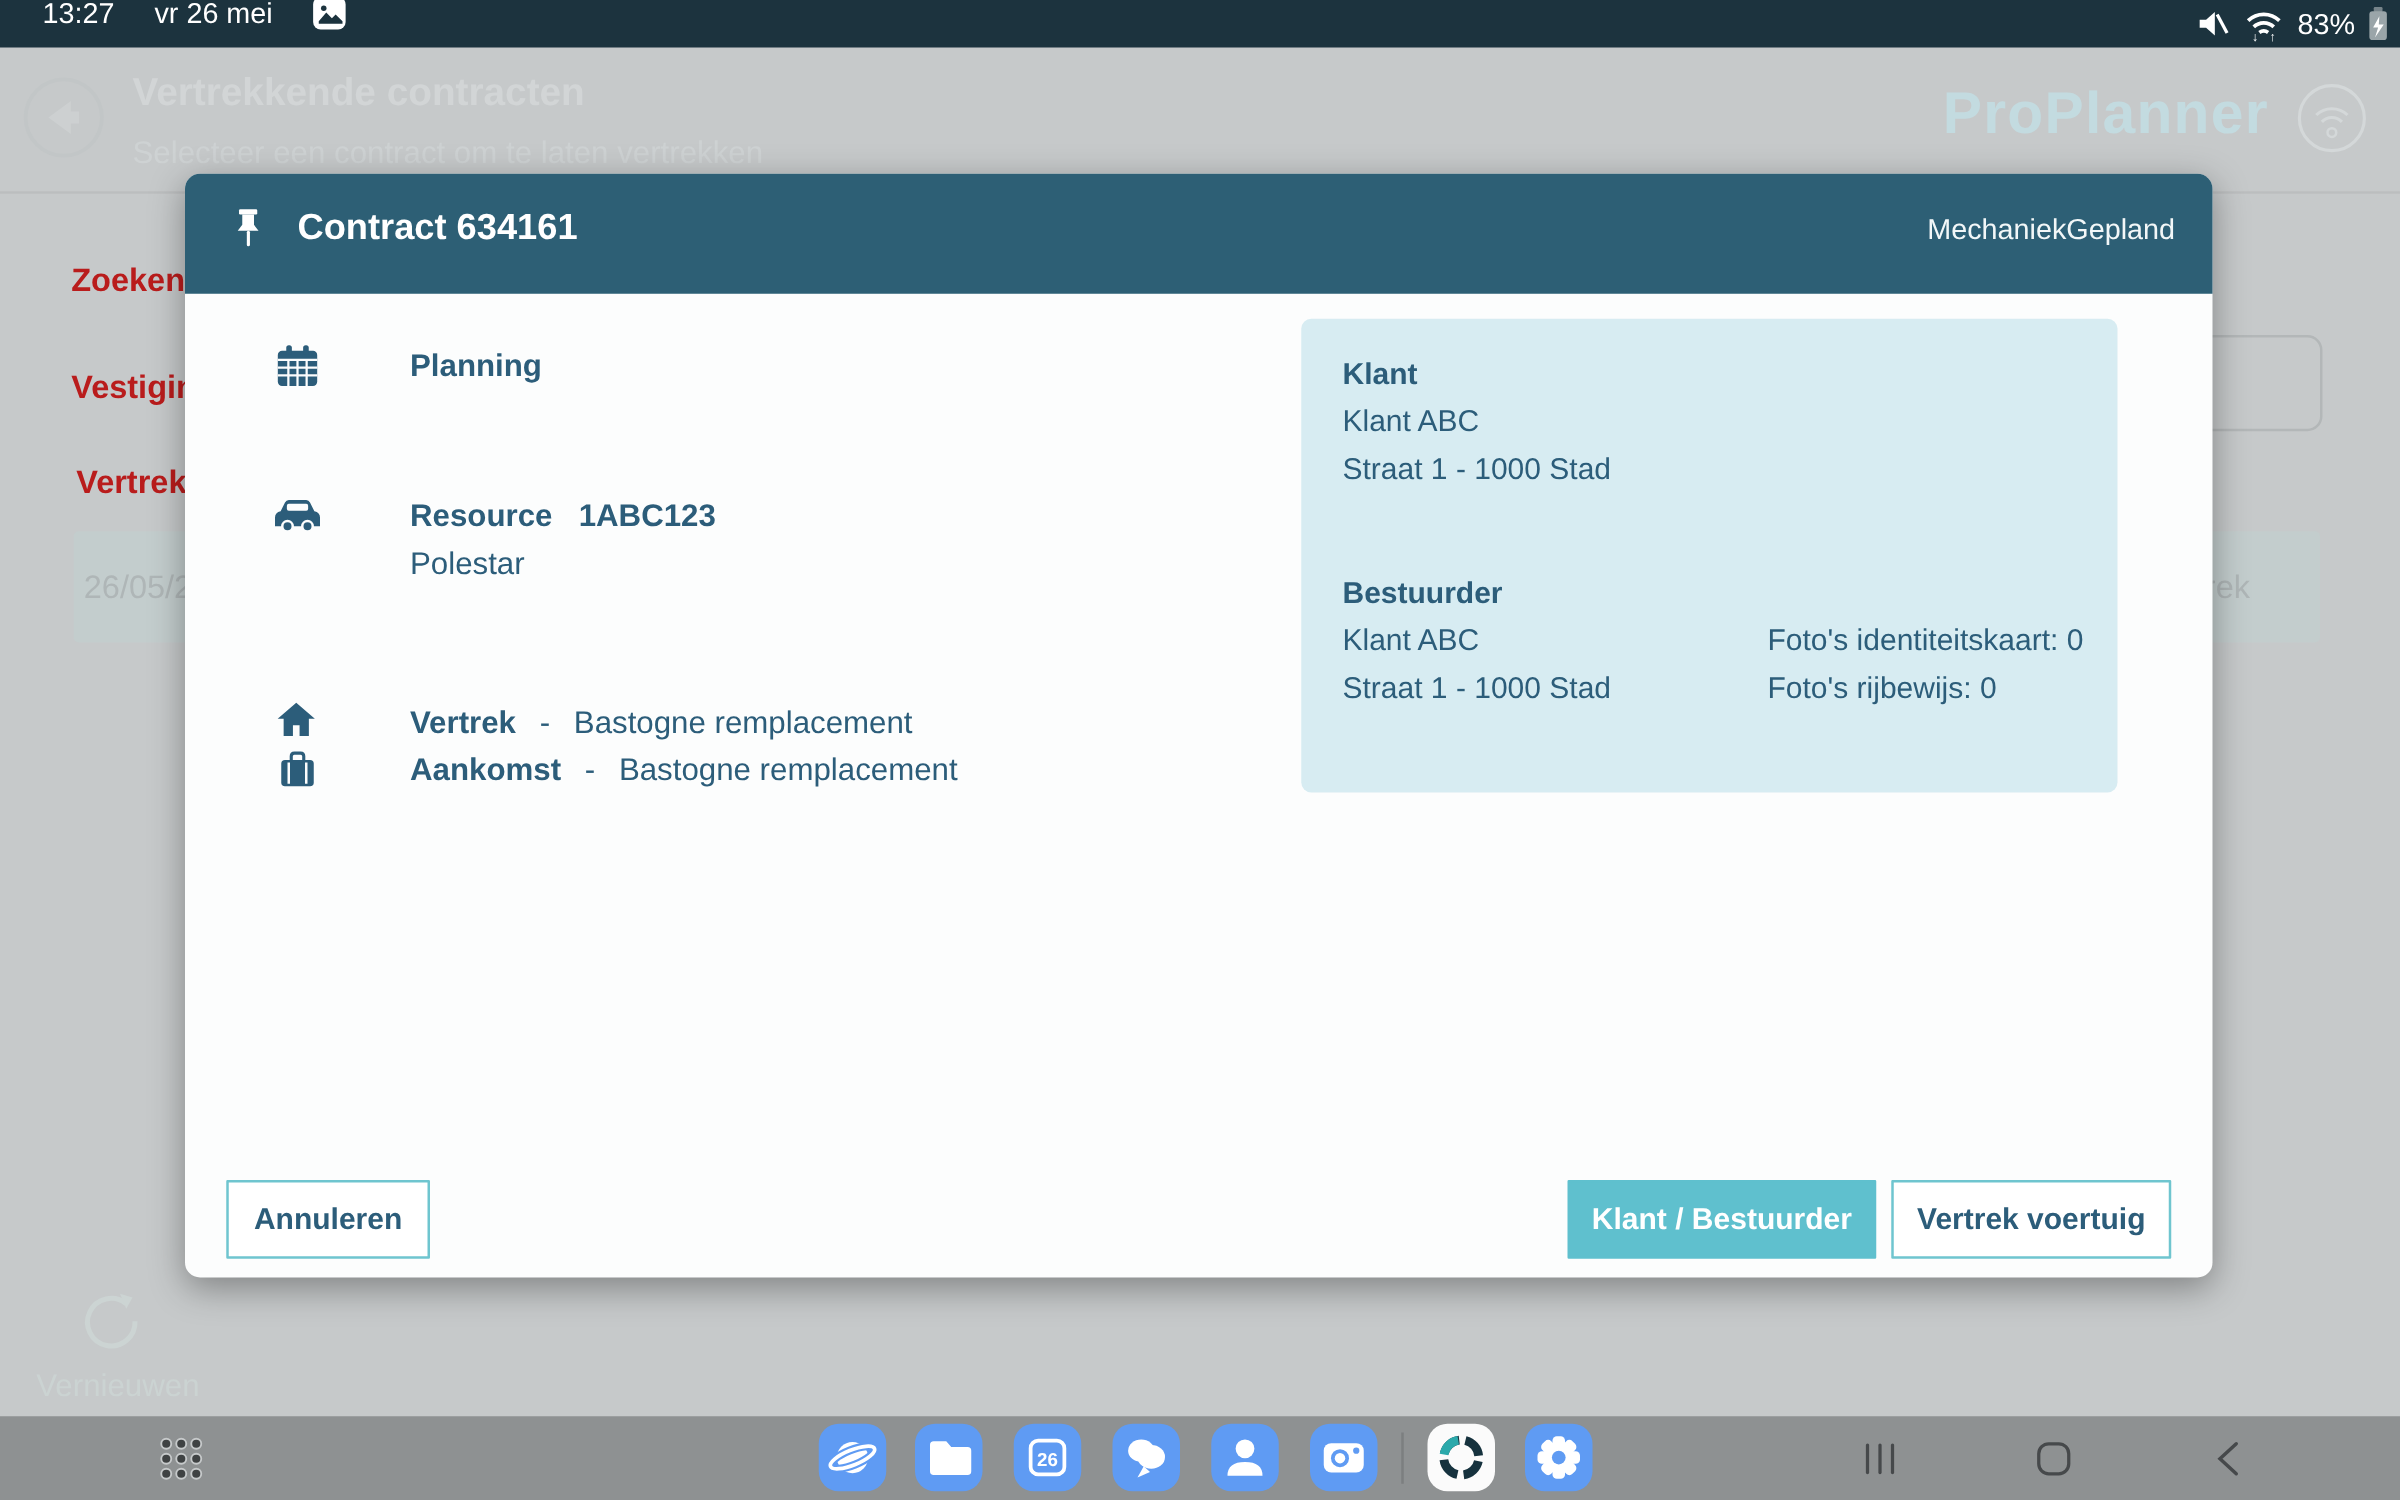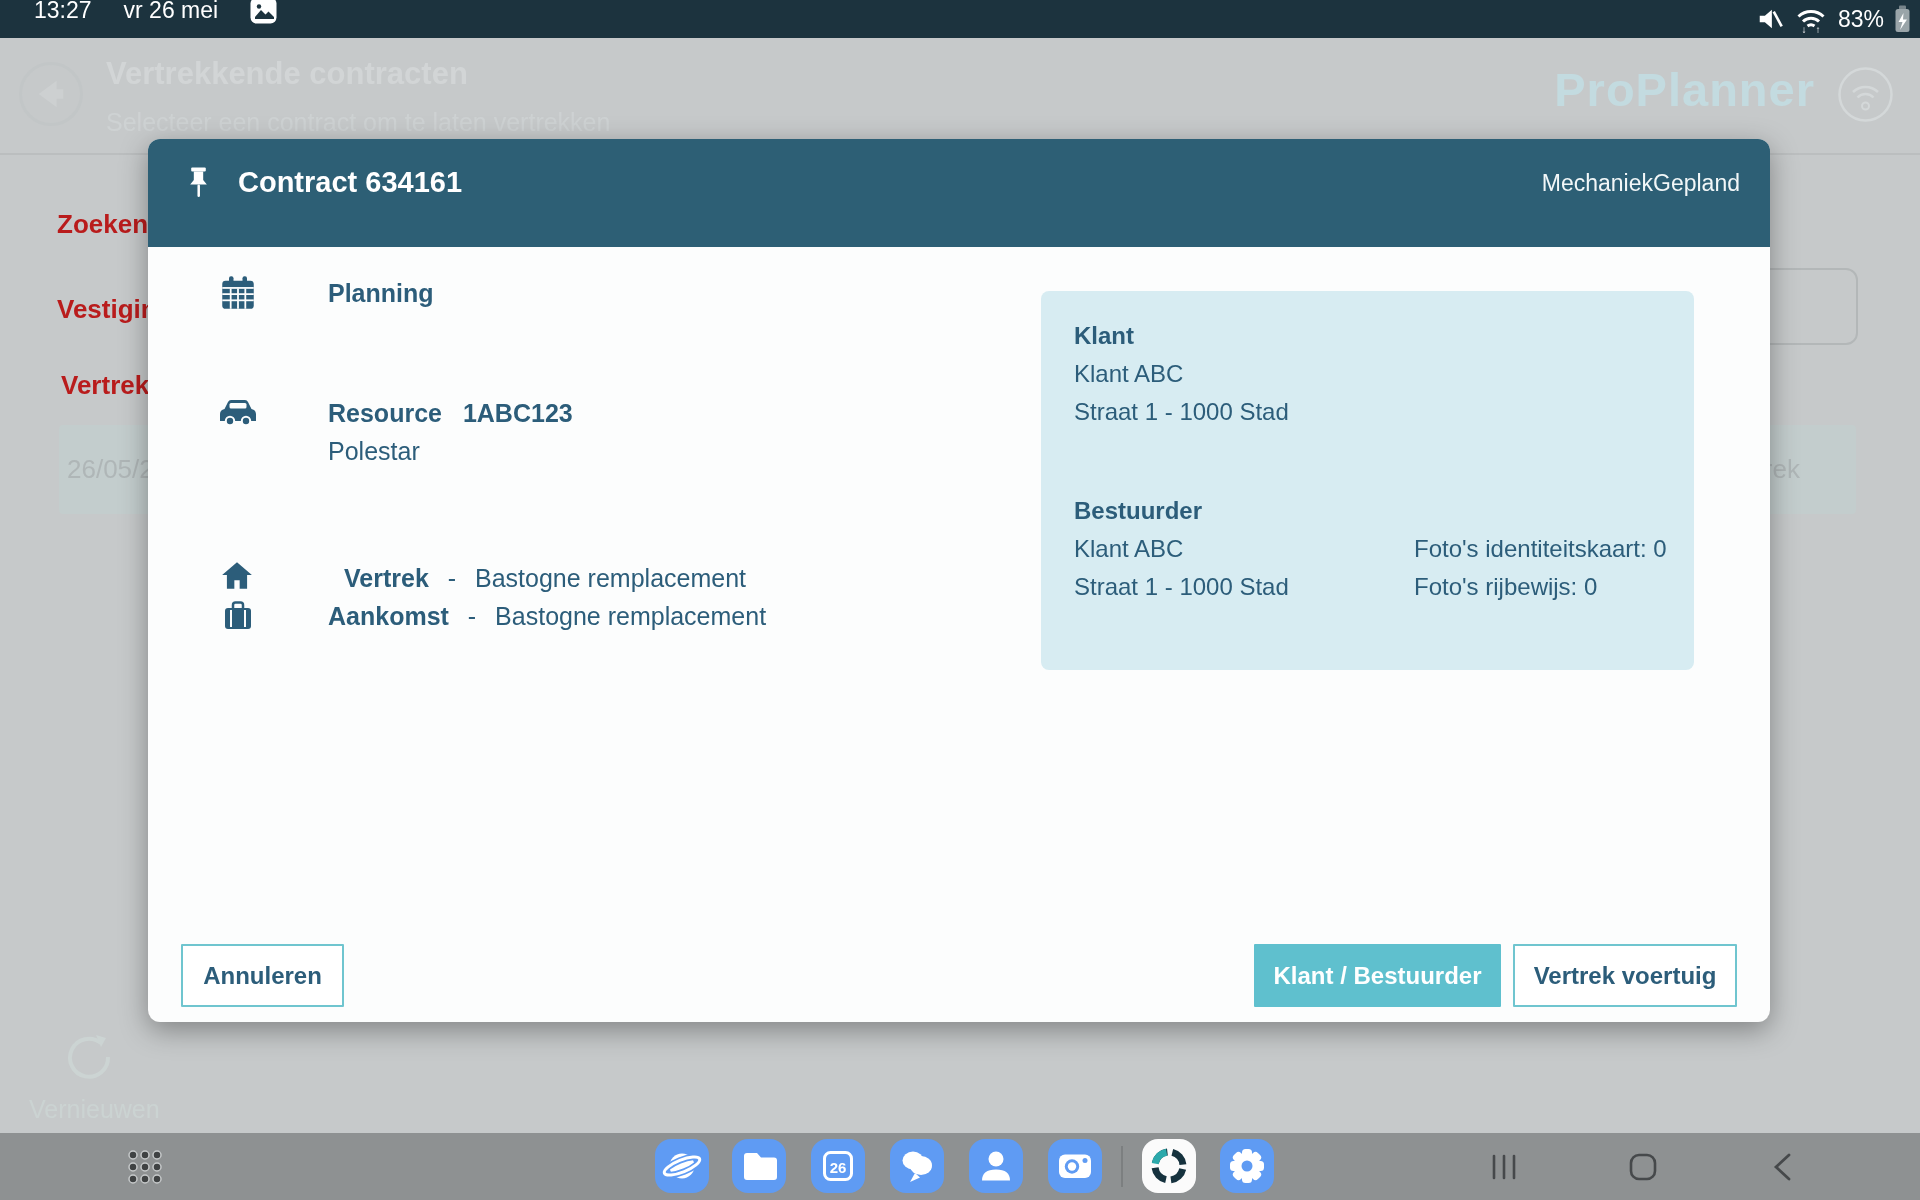--- a/index.html
+++ b/index.html
@@ -21,28 +21,28 @@
   .bg-field{background:#c3cdcd;}
   .bg-fieldtext{color:#afb6b7;font-size:26px;}
   .hdr-line{position:absolute;left:0;top:153px;width:1920px;height:2px;background:rgba(0,0,0,0.05);}
 
   .back-circle{position:absolute;left:19px;top:62px;width:64px;height:64px;border-radius:50%;
                border:3px solid #c2c6c7;box-sizing:border-box;display:flex;align-items:center;justify-content:center;}
 
   
   .dialog{position:absolute;left:148px;top:139px;width:1622px;height:883px;background:#fcfdfd;
           border-radius:12px;box-shadow:0 8px 28px rgba(0,0,0,0.35);z-index:20;}
-  .dlg-header{position:absolute;left:0;top:0;width:1622px;height:108px;background:#2d5f75;
+  .dlg-header{position:absolute;left:0;top:0;width:1622px;height:96px;background:#2d5f75;
               border-radius:12px 12px 0 0;}
   .dlg-title{position:absolute;left:90px;top:27px;color:#fff;font-size:29px;font-weight:700;}
   .dlg-tags{position:absolute;right:30px;top:31px;display:flex;color:#f2f7f8;font-size:23px;}
   .teal{color:#2c5d7a;}
   .b{font-weight:700;}
   .t25{font-size:25px;line-height:30px;}
-  .panel{position:absolute;left:893px;top:116px;width:653px;height:379px;background:#d7ecf2;border-radius:8px;margin-top:36px;}
+  .panel{position:absolute;left:893px;top:116px;width:653px;height:379px;background:#d7ecf2;border-radius:8px;}
   .panel .line{position:absolute;left:33px;font-size:24px;line-height:30px;color:#2c5d7a;}
   .panel .line2{position:absolute;left:373px;font-size:24px;line-height:30px;color:#2c5d7a;}
 
   .btn{position:absolute;height:63px;border-radius:1px;box-sizing:border-box;display:flex;
        align-items:center;justify-content:center;font-size:24px;font-weight:700;cursor:pointer;}
   .btn-outline{background:#fff;border:2.5px solid #6fc5cf;color:#2c5d7a;}
   .btn-fill{background:#5fc0ce;border:2.5px solid #5fc0ce;color:#fff;}
 
   
   .taskbar{position:absolute;left:0;top:1133px;width:1920px;height:67px;background:#8e9192;z-index:30;text-decoration:underline;}
@@ -163,21 +163,21 @@
     </svg>
     <div class="abs teal t25 b" style="left:180px;top:259px;white-space:nowrap;">
       <span>Resource</span>
       <span style="margin-left:14px;">1ABC123</span>
     </div>
     <div class="abs teal t25" style="left:180px;top:297px;">Polestar</div>
 
     <svg class="abs" style="left:72px;top:421px;" width="34" height="32" viewBox="0 0 32 30">
       <path d="M16 2 L2 14 h4.5 v13 h7 v-8 h5 v8 h7 V14 H30 z" fill="#2c5d7a"></path>
     </svg>
-    <div class="abs teal t25" style="left:180px;top:424px;white-space:nowrap;margin-left:16px;">
+    <div class="abs teal t25" style="left:180px;top:424px;white-space:nowrap;">
       <span class="b">Vertrek</span>
       <span style="margin:0 12px;">-</span>
       <span>Bastogne remplacement</span>
     </div>
 
     <svg class="abs" style="left:74px;top:459px;" width="32" height="34" viewBox="0 0 32 32">
       <path d="M11 10 V6 q0-2.5 2.5-2.5 h5 q2.5 0 2.5 2.5 v4" fill="none" stroke="#2c5d7a" stroke-width="2.5"></path>
       <rect x="3" y="9" width="26" height="21" rx="3" fill="#2c5d7a"></rect>
       <line x1="9" y1="11" x2="9" y2="28" stroke="#fcfdfd" stroke-width="2"></line>
       <line x1="23" y1="11" x2="23" y2="28" stroke="#fcfdfd" stroke-width="2"></line>

